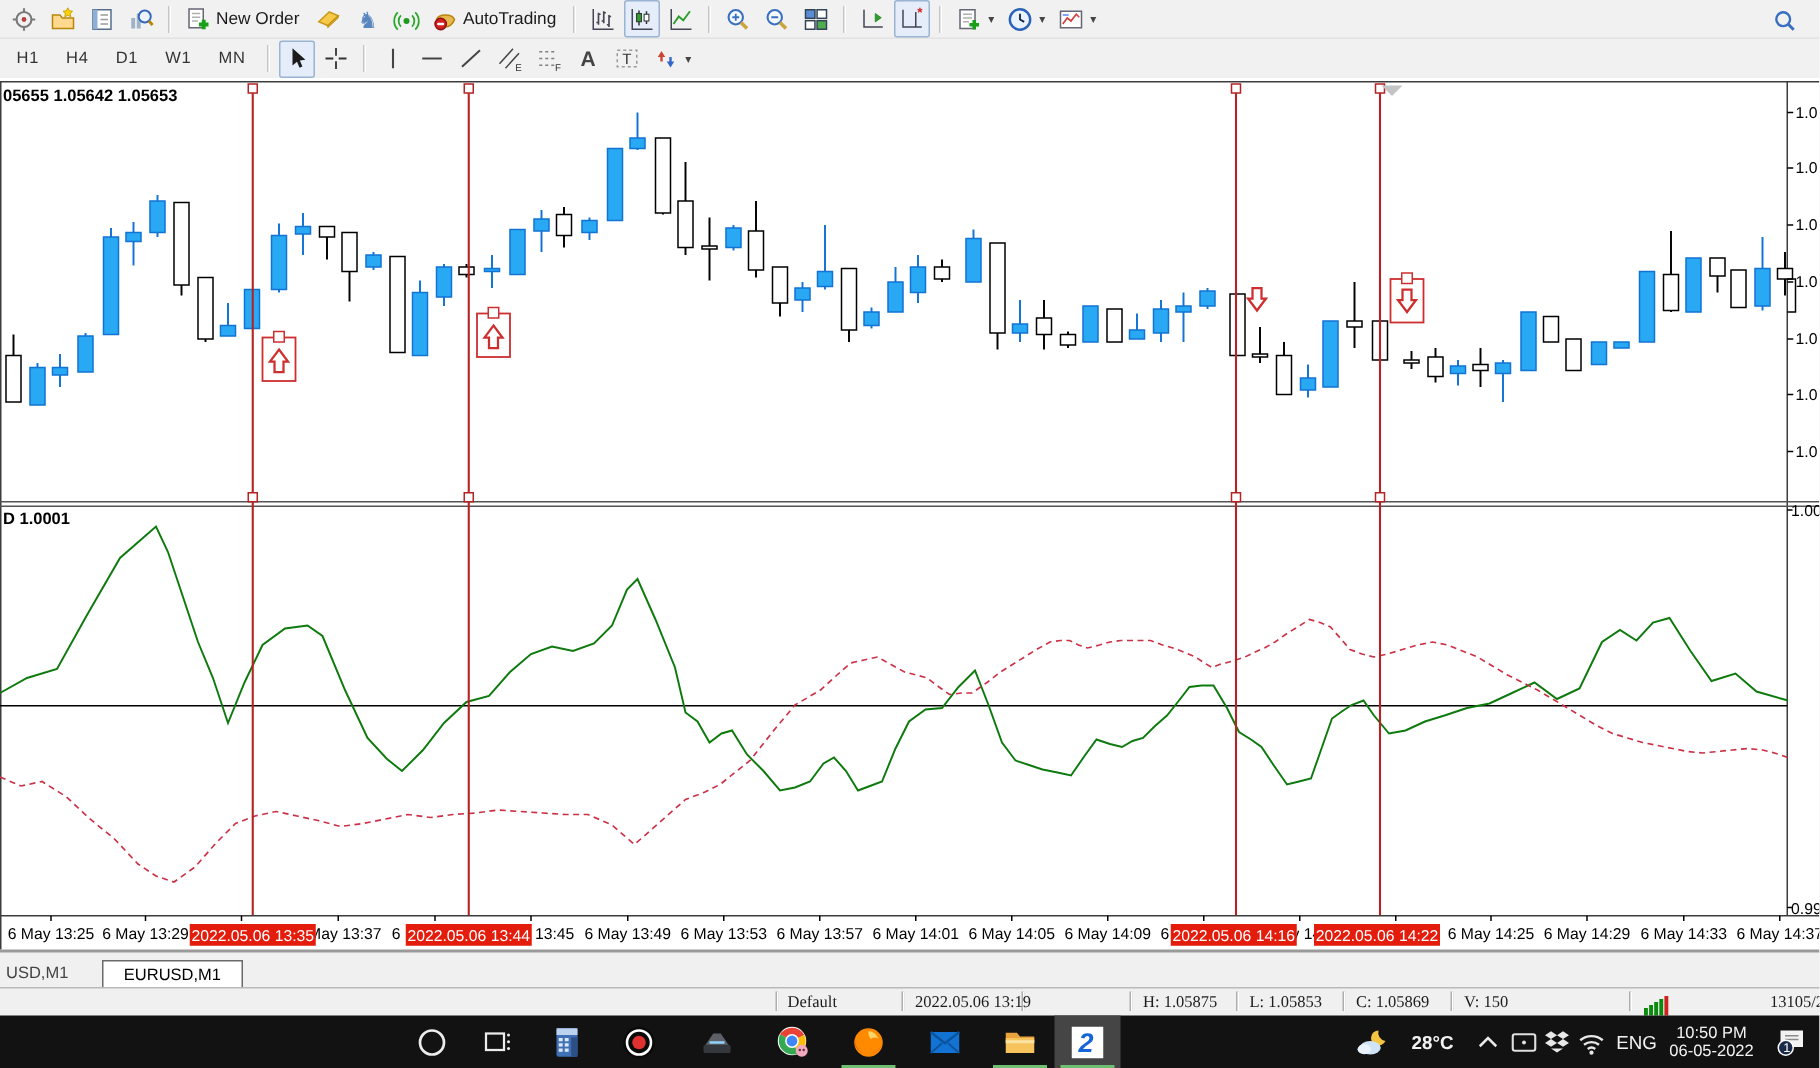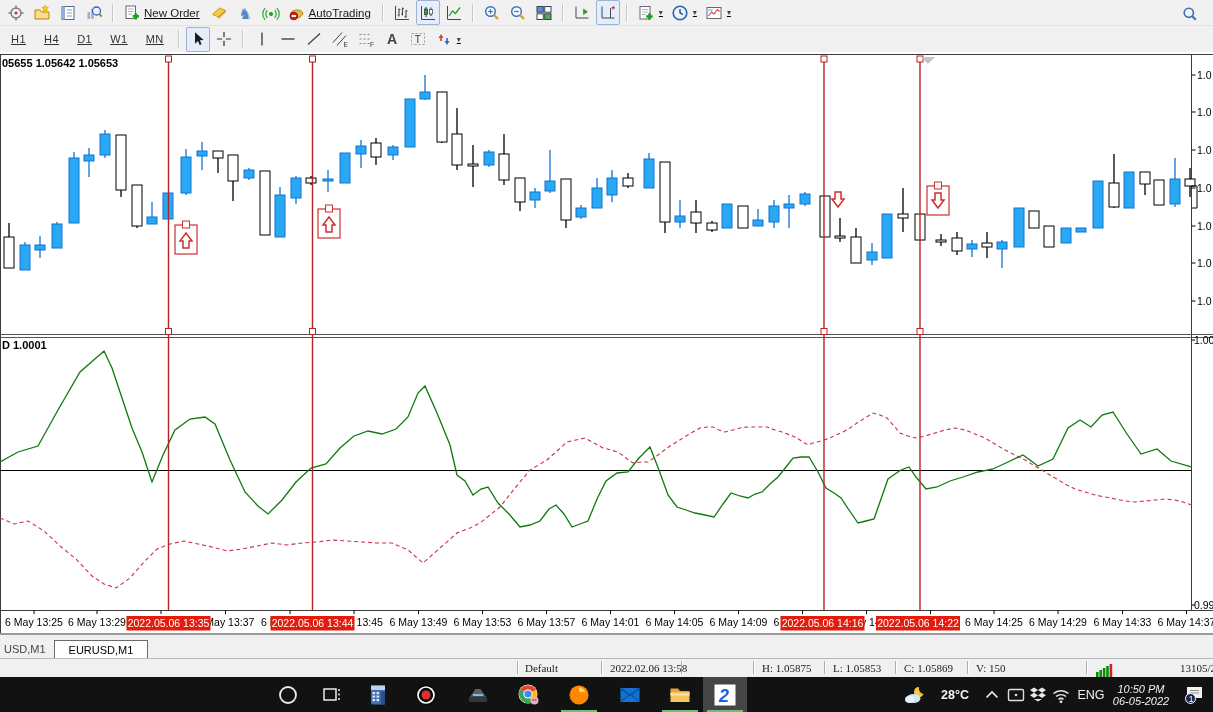--- a/index.html
+++ b/index.html
@@ -5,33 +5,33 @@
   html,body{margin:0;padding:0;}
   body{width:1213px;height:712px;overflow:hidden;position:relative;
        font-family:"Liberation Sans",sans-serif;background:#f0f0f0;}
   .abs{position:absolute;}
   
   #tb1{position:absolute;top:0;left:0;width:1213px;height:26px;background:#f1f1f1;
        border-bottom:1px solid #e2e2e2;display:flex;align-items:center;padding-left:3px;box-sizing:border-box;}
   #tb2{position:absolute;top:26px;left:0;width:1213px;height:26px;background:#f1f1f1;
        display:flex;align-items:center;padding-left:2px;box-sizing:border-box;}
   .tbtn{display:inline-flex;align-items:center;gap:3px;padding:1px 2px;margin:0 1px;height:21px;
-        border:1px solid transparent;border-radius:2px;text-decoration:underline;}
+        border:1px solid transparent;border-radius:2px;}
   .tbtn.sel{background:#e4edf9;border-color:#9ab4d2;}
   .tsep{width:1px;height:18px;background:#c6c6c6;border-right:1px solid #fff;margin:0 5px;}
   .tlabel{font-size:11.5px;color:#1b1b1b;padding-right:2px;}
   .tf{font-size:11px;color:#333;padding:2px 7px;letter-spacing:0.5px;}
   .caret{font-size:8px;color:#444;margin-left:1px;}
   #tb1-search{position:absolute;right:14px;top:5px;}
   
   #chart-wrap{position:absolute;top:52px;left:0;width:1213px;height:582px;background:#fff;}
   
   #tabs{position:absolute;top:634px;left:0;width:1213px;height:24px;background:#f0f0f0;
         border-top:1px solid #9a9a9a;display:flex;align-items:flex-end;}
-  .tab{font-size:11px;color:#444;padding:3px 8px 4px 4px;}
+  .tab{font-size:11px;color:#444;padding:3px 22px 4px 4px;}
   .tab.active{background:#fff;border:1px solid #6a6a6a;border-bottom:none;padding:3px 14px;
         color:#000;margin-top:1px;}
   
   #status{position:absolute;top:658px;left:0;width:1213px;height:19px;background:#f0f0f0;
         border-top:1px solid #b9b9b9;font-size:11px;color:#1c1c1c;box-sizing:border-box;}
   .sfield{position:absolute;top:3px;white-space:nowrap;font-family:Liberation Serif, serif;}
   .ssep{position:absolute;top:2px;width:1px;height:13px;background:#aeaeae;border-right:1px solid #fff;}
   
   #taskbar{position:absolute;top:677px;left:0;width:1213px;height:35px;background:#121212;}
   #tb-search{position:absolute;left:0;top:0;width:277px;height:35px;background:#fff;
@@ -631,21 +631,21 @@
   <span class="sfield" style="left:1180px;">13105/2 kb</span>
 <span class="ssep" style="left: 517px;"></span>
     <span class="ssep" style="left: 601px;"></span>
     <span class="ssep" style="left: 681px;"></span>
     <span class="ssep" style="left: 753px;"></span>
     <span class="ssep" style="left: 824px;"></span>
     <span class="ssep" style="left: 895px;"></span>
     <span class="ssep" style="left: 967px;"></span>
     <span class="ssep" style="left: 1086px;"></span>
     <span class="sfield" style="left: 525px;">Default</span>
-    <span class="sfield" style="left: 610px;">2022.02.06 13:58</span>
+    <span class="sfield" style="left: 610px;">2022.05.06 13:19</span>
     <span class="sfield" style="left: 690px; margin-top: 29px;">O: 1.05861</span>
     <span class="sfield" style="left: 762px;">H: 1.05875</span>
     <span class="sfield" style="left: 833px;">L: 1.05853</span>
     <span class="sfield" style="left: 904px;">C: 1.05869</span>
     <span class="sfield" style="left: 976px;">V: 150</span>
   </div>
 
 <div id="taskbar">
   <div id="tb-apps">
       <div class="tapp" style="left: 266px;">
@@ -778,21 +778,21 @@
         <path d="M6 2.5l4 2.6L6 7.7 2 5.1zM14 2.5l4 2.6-4 2.6-4-2.6zM2 10.3l4-2.6 4 2.6L6 12.9zM10 10.3l4-2.6 4 2.6-4 2.6zM6 14l4 2.6L14 14" fill="#e8e8e8"></path>
       </svg>
     </span>
   <span class="tray" id="tray-wifi" style="left:1049px;width:24px;">
       <svg width="20" height="20" viewBox="0 0 20 20" xmlns="http://www.w3.org/2000/svg">
         <path d="M2.5 8.5a11.5 11.5 0 0 1 15 0M5 11.5a8 8 0 0 1 10 0M7.5 14.3a4.2 4.2 0 0 1 5 0" fill="none" stroke="#e8e8e8" stroke-width="1.6"></path>
         <circle cx="10" cy="16.8" r="1.4" fill="#e8e8e8"></circle>
       </svg>
     </span>
   <span class="tray txt" style="left:1074px;width:34px;">ENG</span>
-  <span class="tray" id="tb-clock" style="left:1108px;width:66px;font-style:italic;">
+  <span class="tray" id="tb-clock" style="left:1108px;width:66px;">
     <span>10:50 PM</span>
     <span>06-05-2022</span>
   </span>
   <span class="tray" id="tray-notif" style="left:1180px;width:30px;">
       <svg width="24" height="24" viewBox="0 0 24 24" xmlns="http://www.w3.org/2000/svg">
         <path d="M4 4h15v11H10l-6 4.5z" fill="#f2f2f2"></path>
         <path d="M7 7.5h9M7 10h9" stroke="#8a8a8a"></path>
         <circle cx="7.5" cy="15.5" r="5" fill="#1b2a4a" stroke="#fff"></circle>
         <text x="5.8" y="18.6" font-size="8.5" fill="#fff">1</text>
       </svg>

